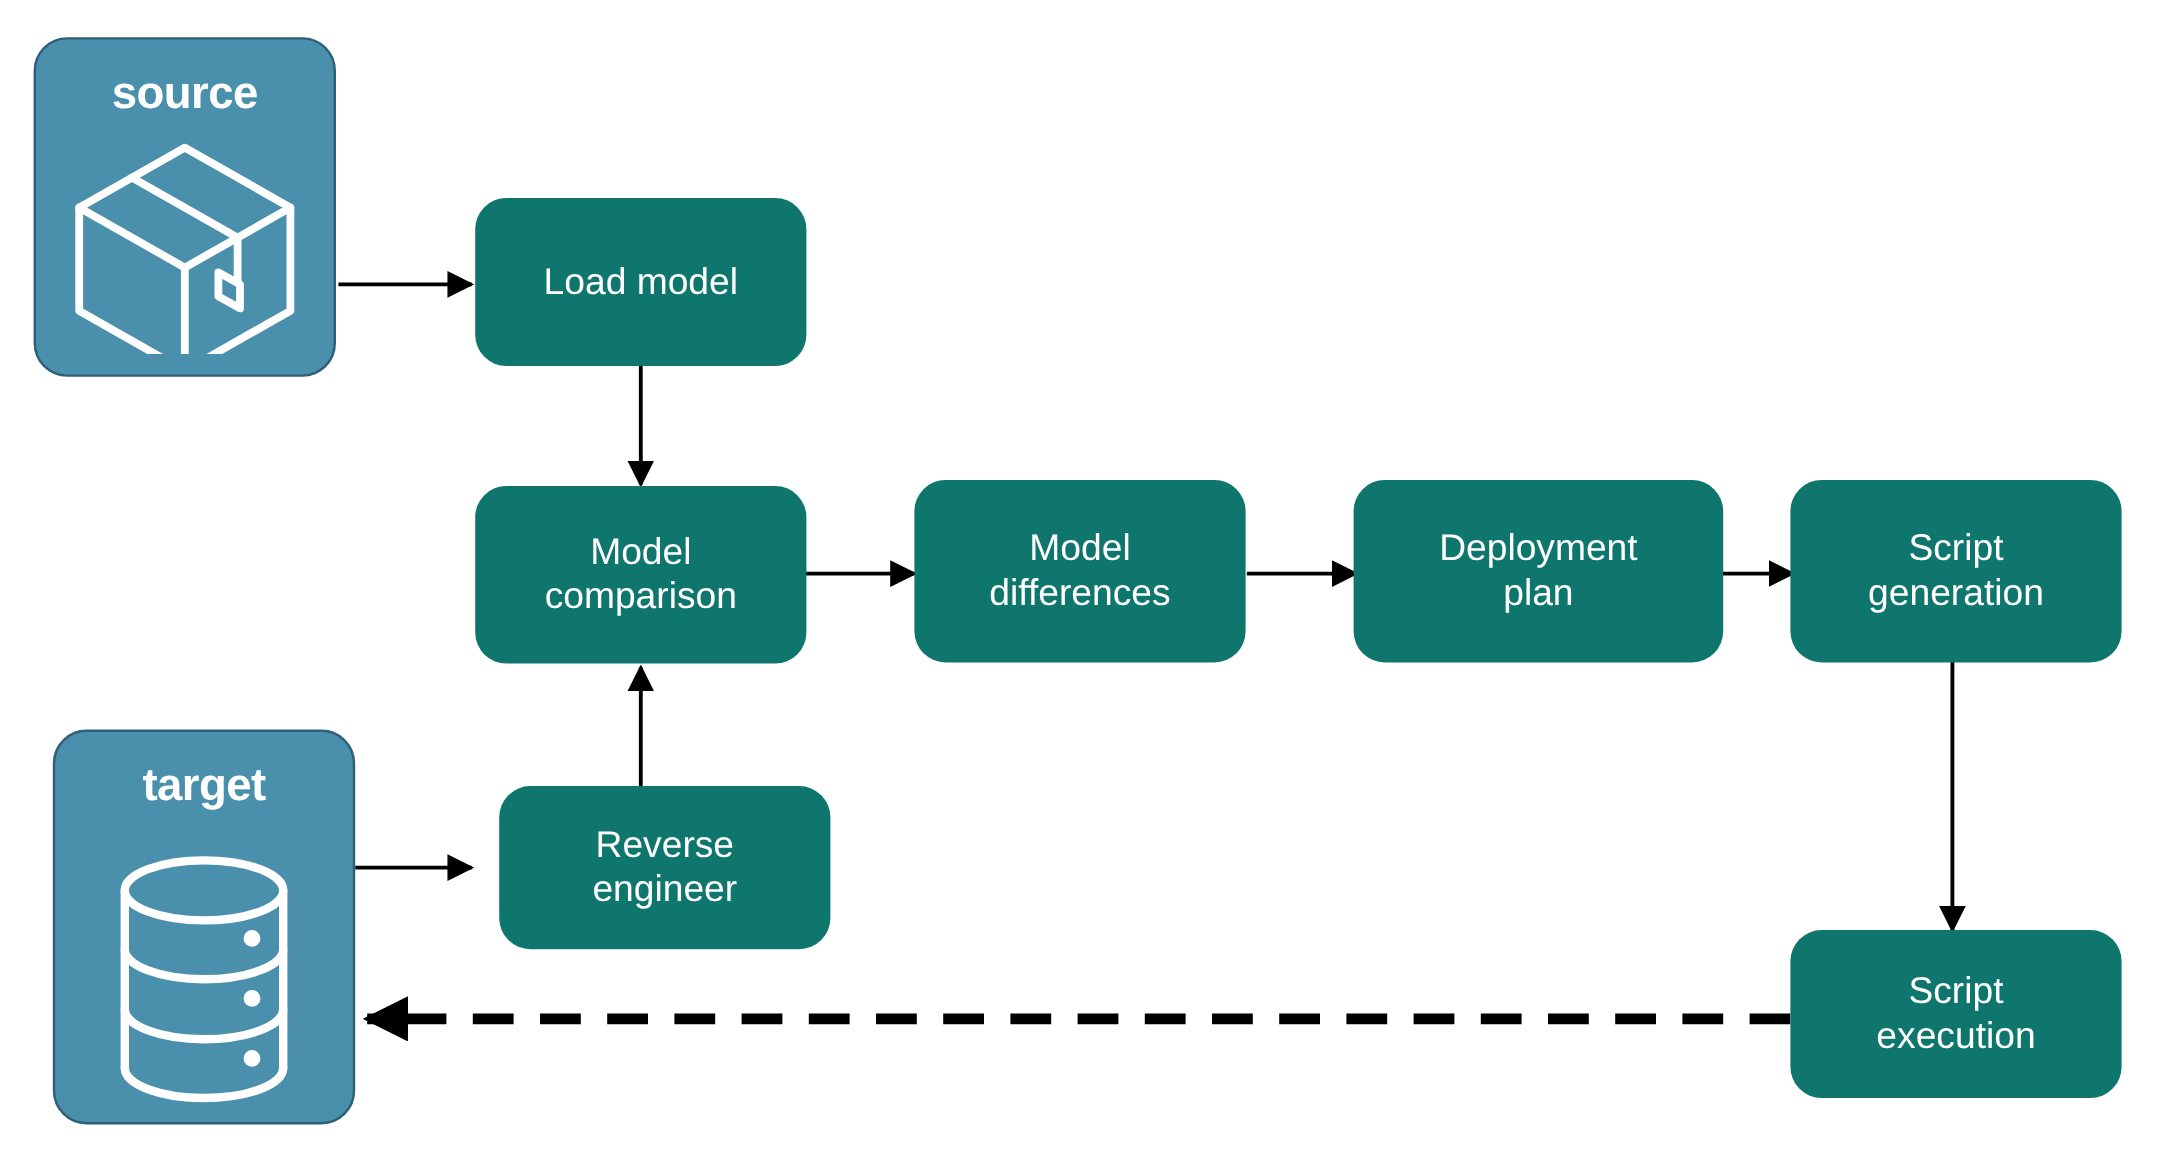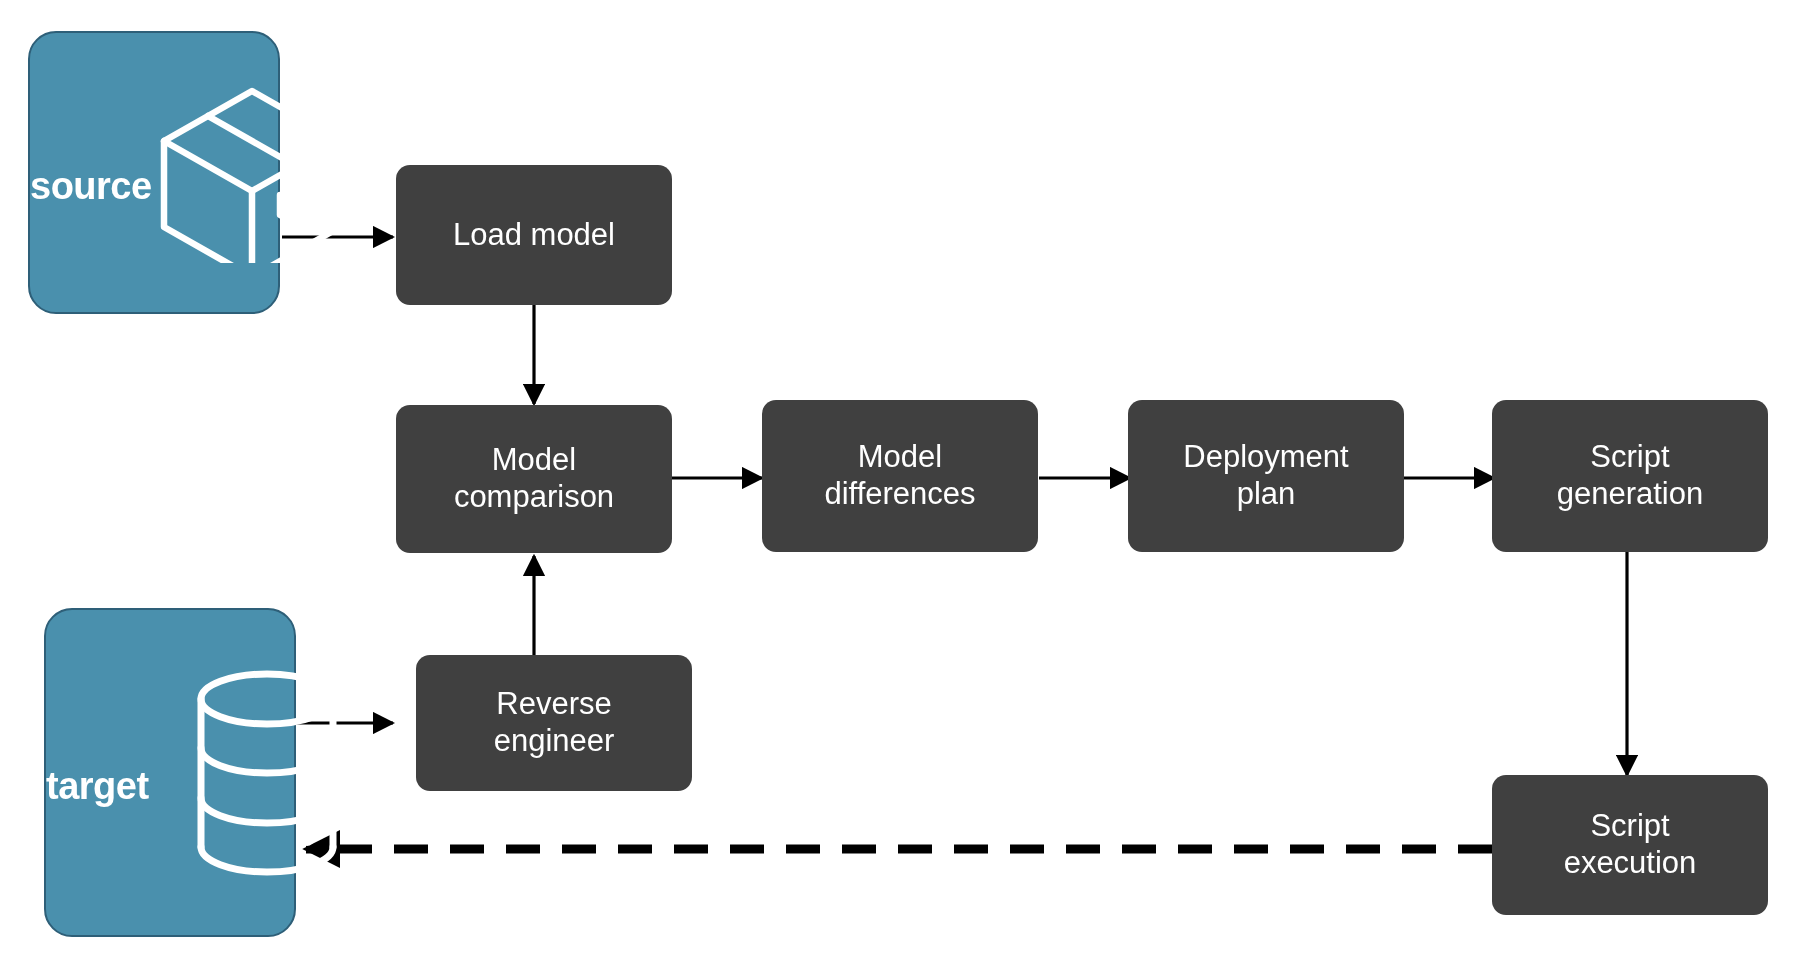--- a/index.html
+++ b/index.html
@@ -18,21 +18,21 @@
     overflow: hidden;
   }
   
   .endpoint {
     position: absolute;
     background: #4a90ad;
     border: 2px solid #2e5f78;
     border-radius: 28px;
     box-sizing: border-box;
     display: flex;
-    flex-direction: row;
+    flex-direction: column;
     align-items: center;
   }
   .endpoint-label {
     color: #ffffff;
     font-weight: bold;
     font-size: 38px;
     letter-spacing: -0.5px;
     line-height: 1;
     margin-top: 26px;
     font-family: "Liberation Sans", sans-serif;
@@ -40,22 +40,22 @@
   .endpoint-icon {
     flex: 1;
     display: flex;
     align-items: center;
     justify-content: center;
     width: 100%;
   }
   
   .process {
     position: absolute;
-    background: #404040;
-    border-radius: 14px;
+    background: #0f766e;
+    border-radius: 26px;
     box-sizing: border-box;
     display: flex;
     align-items: center;
     justify-content: center;
     text-align: center;
     color: #ffffff;
     font-size: 31px;
     line-height: 1.18;
     font-family: "Liberation Sans", sans-serif;
     padding: 4px 24px;
@@ -152,21 +152,21 @@
   </div>
 
   <div class="process" style="left:396px; top:165px; width:276px; height:140px;">Load model</div>
 
   <div class="process" style="left:396px; top:405px; width:276px; height:148px;">Model
 comparison</div>
 
   <div class="process" style="left:762px; top:400px; width:276px; height:152px;">Model
 differences</div>
 
-  <div class="process" style="left:1128px; top:400px; width:276px; height:152px;">Deployment
+  <div class="process" style="left:1128px; top:400px; width:308px; height:152px;">Deployment
 plan</div>
 
   <div class="process" style="left:1492px; top:400px; width:276px; height:152px;">Script
 generation</div>
 
   <div class="process" style="left:416px; top:655px; width:276px; height:136px;">Reverse
 engineer</div>
 
   <div class="process" style="left:1492px; top:775px; width:276px; height:140px;">Script
 execution</div>

